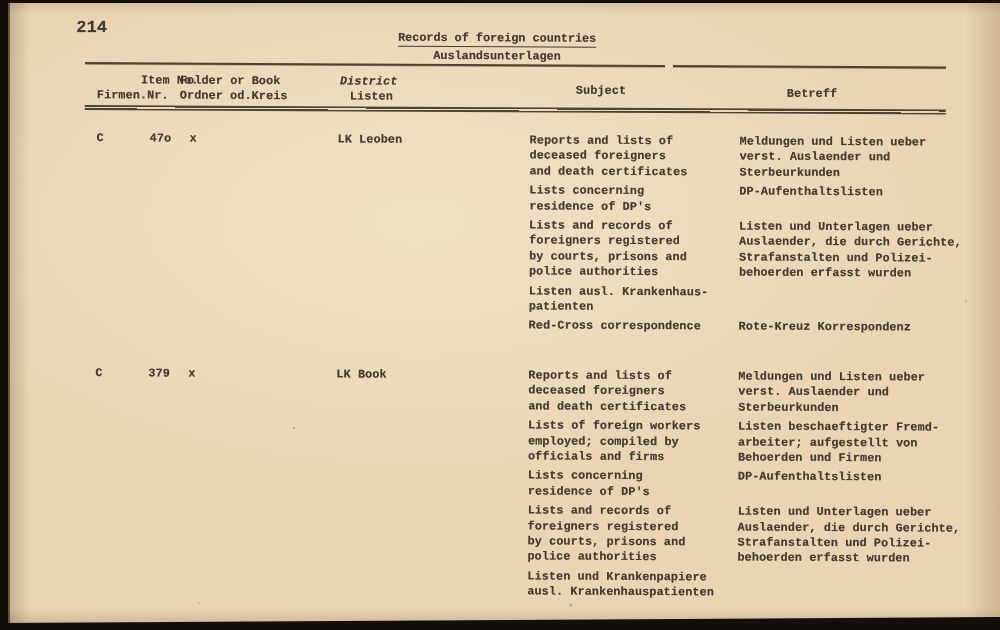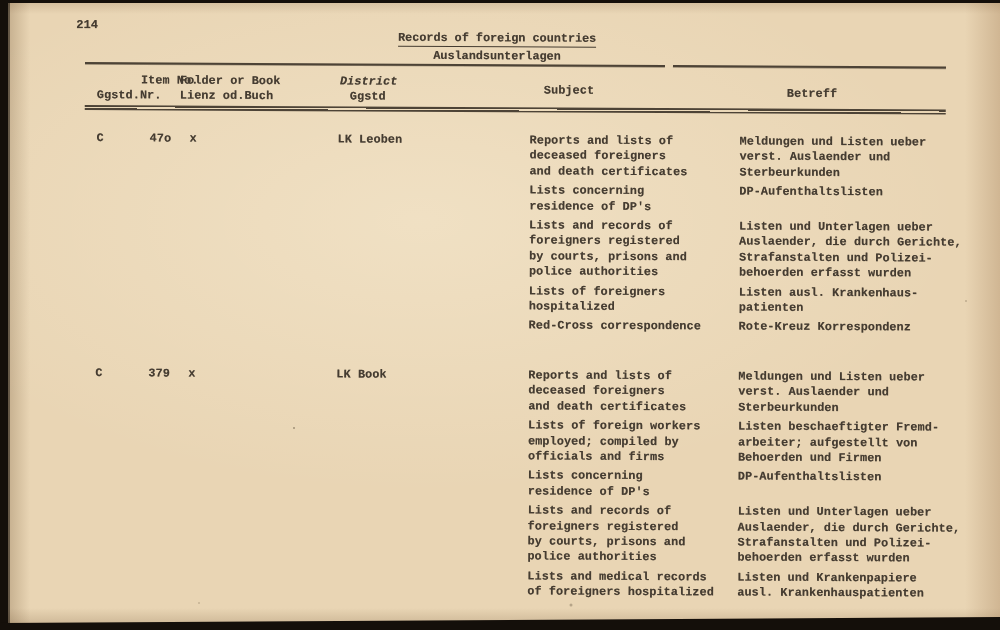--- a/index.html
+++ b/index.html
@@ -20,41 +20,41 @@
   }
   .specks { position:absolute; left:293px; top:427px; width:2px; height:2px;
     background:rgba(90,75,55,0.5); border-radius:50%;
     box-shadow: 277px 177px 0 0.5px rgba(90,75,55,0.35),
                 672px -127px 0 0 rgba(90,75,55,0.3),
                 -95px 175px 0 0 rgba(90,75,55,0.25); }
   .content { position:absolute; inset:0; transform:rotate(0.3deg); transform-origin:80px 60px; }
   .t { position:absolute; font-size:11.8px; font-weight:bold; color:#453c31;
        letter-spacing:0.1px; white-space:pre;
        text-shadow:0.2px 0.2px 0.5px rgba(69,60,49,0.55); }
-  .page-num { left:76px; top:18px; font-size:12px; }
+  .page-num { left:76px; top:18px; font-size:17px; }
   .title-wrap { position:absolute; left:396px; top:26px; width:202px; text-align:center; }
   .title { display:inline-block; font-size:11.8px; font-weight:bold; color:#453c31;
            border-bottom:1.5px solid #453c31; padding-bottom:1px;
            text-shadow:0.2px 0.2px 0.5px rgba(69,60,49,0.55); white-space:pre; }
   .subtitle { font-size:11.8px; font-weight:bold; color:#453c31; margin-top:2px;
               text-shadow:0.2px 0.2px 0.5px rgba(69,60,49,0.55); white-space:pre; }
   .rule { position:absolute; height:2px; background:#4d4336;
           box-shadow:0 0.6px 0.6px rgba(77,67,54,0.5); }
   .rule.double { height:5px; box-shadow:none;
     background:linear-gradient(#4d4336 0 2px, rgba(0,0,0,0) 2px 3.2px, #4d4336 3.2px 5px); }
   #rule-1a { left:85px;  top:62px;  width:580px; }
   #rule-1b { left:673px; top:62px;  width:273px; }
   #rule-2  { left:85px;  top:105px; width:861px; }
   .h-item-en     { left:97px;  top:73px;margin-left:44px; }
   .h-item-de     { left:97px;  top:88px; }
   .h-folder-en   { left:180px; top:73px; }
   .h-folder-de   { left:180px; top:88px; }
   .h-district-en { left:340px; top:73px;font-style:italic; }
   .h-district-de { left:350px; top:88px; }
-  .h-subject     { left:544px; top:81px; }
+  .h-subject     { left:576px; top:81px; }
   .h-betreff     { left:775px; top:83px;margin-left:12px; }
   .row { position:absolute; left:0; width:1000px; }
   .row.r0 { top:131px; }
   .row.r1 { top:366px; }
   .cell { position:absolute; top:0; }
   .cell.series   { left:97px; }
   .cell.itemno   { left:134px;margin-left:16px; }
   .cell.folder   { left:190px; }
   .cell.district { left:338px; }
   .entries { position:absolute; left:530px; top:0; width:465px; }
@@ -82,25 +82,25 @@
 
   <div class="title-wrap">
     <span class="title">Records of foreign countries</span>
     <div class="subtitle">Auslandsunterlagen</div>
   </div>
 
   <div class="rule" id="rule-1a"></div>
   <div class="rule" id="rule-1b"></div>
 
   <div class="t h-item-en">Item No.</div>
-  <div class="t h-item-de">Ggstd.Nr.</div>
+  <div class="t h-item-de">Firmen.Nr.</div>
   <div class="t h-folder-en">Folder or Book</div>
-  <div class="t h-folder-de">Lienz od.Buch</div>
+  <div class="t h-folder-de">Ordner od.Kreis</div>
   <div class="t h-district-en">District</div>
-  <div class="t h-district-de">Ggstd</div>
+  <div class="t h-district-de">Listen</div>
   <div class="t h-subject">Subject</div>
   <div class="t h-betreff">Betreff</div>
 
   <div class="rule double" id="rule-2"></div>
 
   <div id="rows">
   <div class="row r0">
     <span class="t cell series">C</span>
     <span class="t cell itemno">47o</span>
     <span class="t cell folder">x</span>
@@ -126,22 +126,20 @@
 foreigners registered
 by courts, prisons and
 police authorities</div>
     <div class="betreff">Listen und Unterlagen ueber
 Auslaender, die durch Gerichte,
 Strafanstalten und Polizei-
 behoerden erfasst wurden</div>
   </div>
 
   <div class="entry">
-    <div class="subject">Lists of foreigners
-hospitalized</div>
     <div class="betreff">Listen ausl. Krankenhaus-
 patienten</div>
   </div>
 
   <div class="entry">
     <div class="subject">Red-Cross correspondence</div>
     <div class="betreff">Rote-Kreuz Korrespondenz</div>
   </div>
 </div>
   </div>
@@ -181,22 +179,20 @@
 foreigners registered
 by courts, prisons and
 police authorities</div>
     <div class="betreff">Listen und Unterlagen ueber
 Auslaender, die durch Gerichte,
 Strafanstalten und Polizei-
 behoerden erfasst wurden</div>
   </div>
 
   <div class="entry">
-    <div class="subject">Lists and medical records
-of foreigners hospitalized</div>
     <div class="betreff">Listen und Krankenpapiere
 ausl. Krankenhauspatienten</div>
   </div>
 </div>
   </div>
 </div>
 </div>
 
 <div class="edge-top"></div>
 <div class="edge-left"></div>

